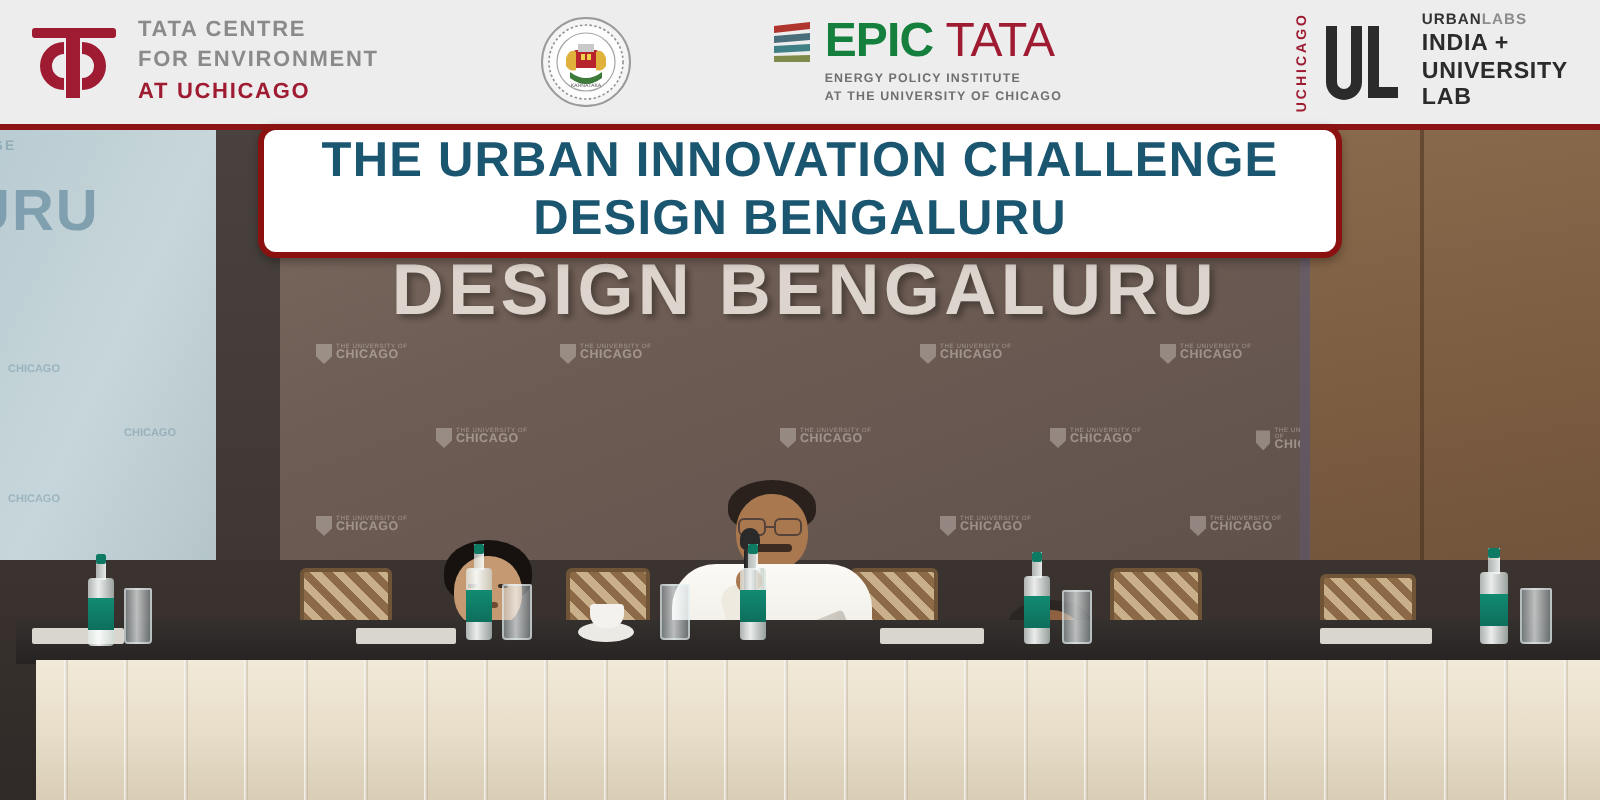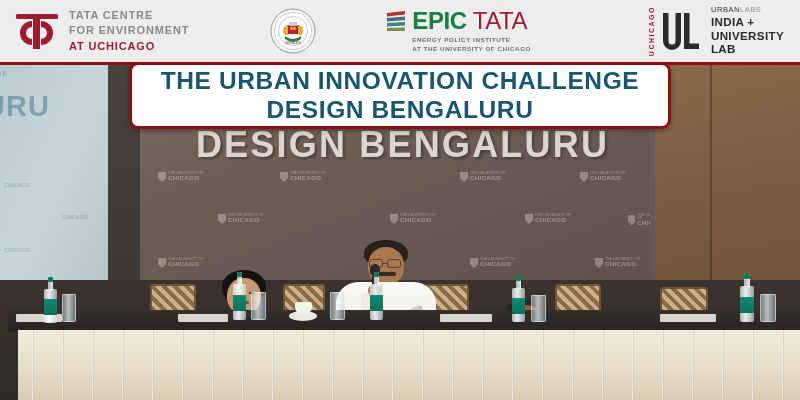--- a/index.html
+++ b/index.html
@@ -51,21 +51,21 @@
 
   
   .logo-ul { margin-left: auto; margin-right: 16px; display: flex; align-items: center; }
   .ul-vert {
     writing-mode: vertical-rl; transform: rotate(180deg);
     font-size: 7px; font-weight: 700; letter-spacing: 1.5px;
     color: #9e1b32; margin-right: 5px;
   }
   .ul-mark { width: 42px; height: 40px; flex: 0 0 auto; }
   .ul-text { margin-left: 9px; line-height: 1.18; }
-  .ul-urbanlabs { font-size: 7.6px; font-weight: 400; letter-spacing: 0.5px; color: #333; }
+  .ul-urbanlabs { font-size: 7.6px; font-weight: 700; letter-spacing: 0.5px; color: #333; }
   .ul-urbanlabs .lite { color: #8d8d8d; }
   .ul-big {
     font-size: 11.6px; font-weight: 700; letter-spacing: 0.35px;
     color: #2b2b2b; line-height: 1.16; white-space: nowrap;
   }
 
   
   .photo {
     position: absolute; top: 62px; left: 0;
     width: 800px; height: 338px;

